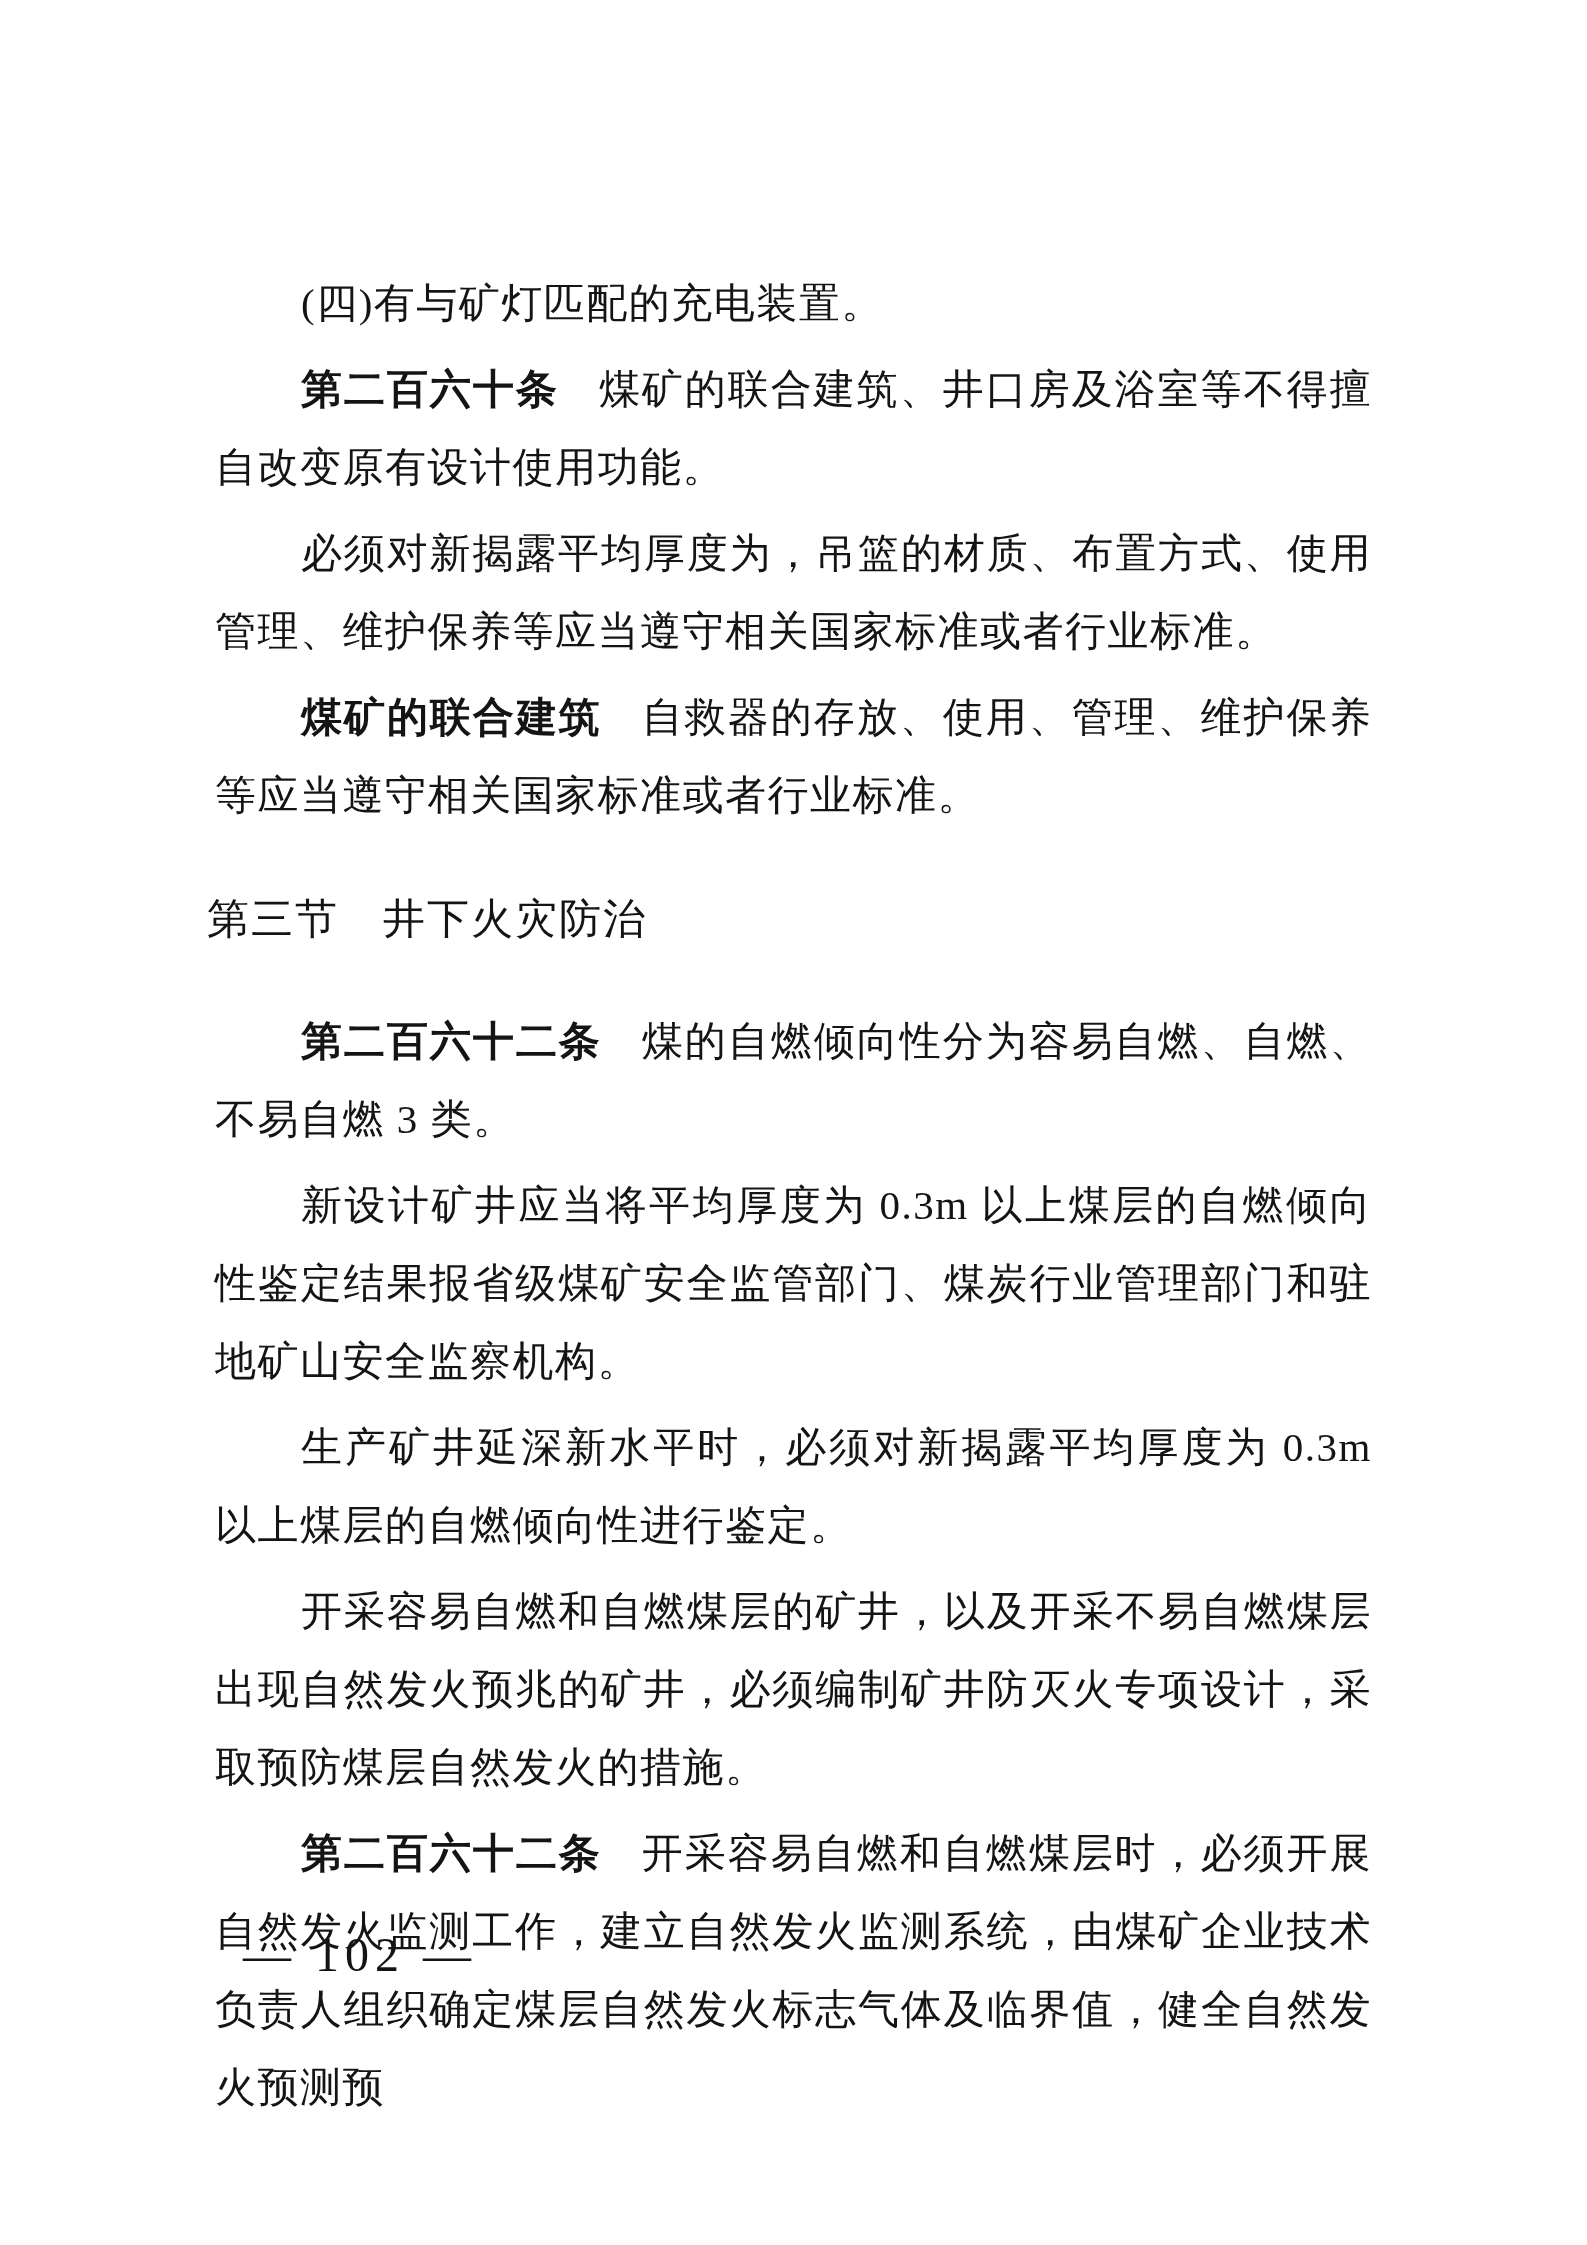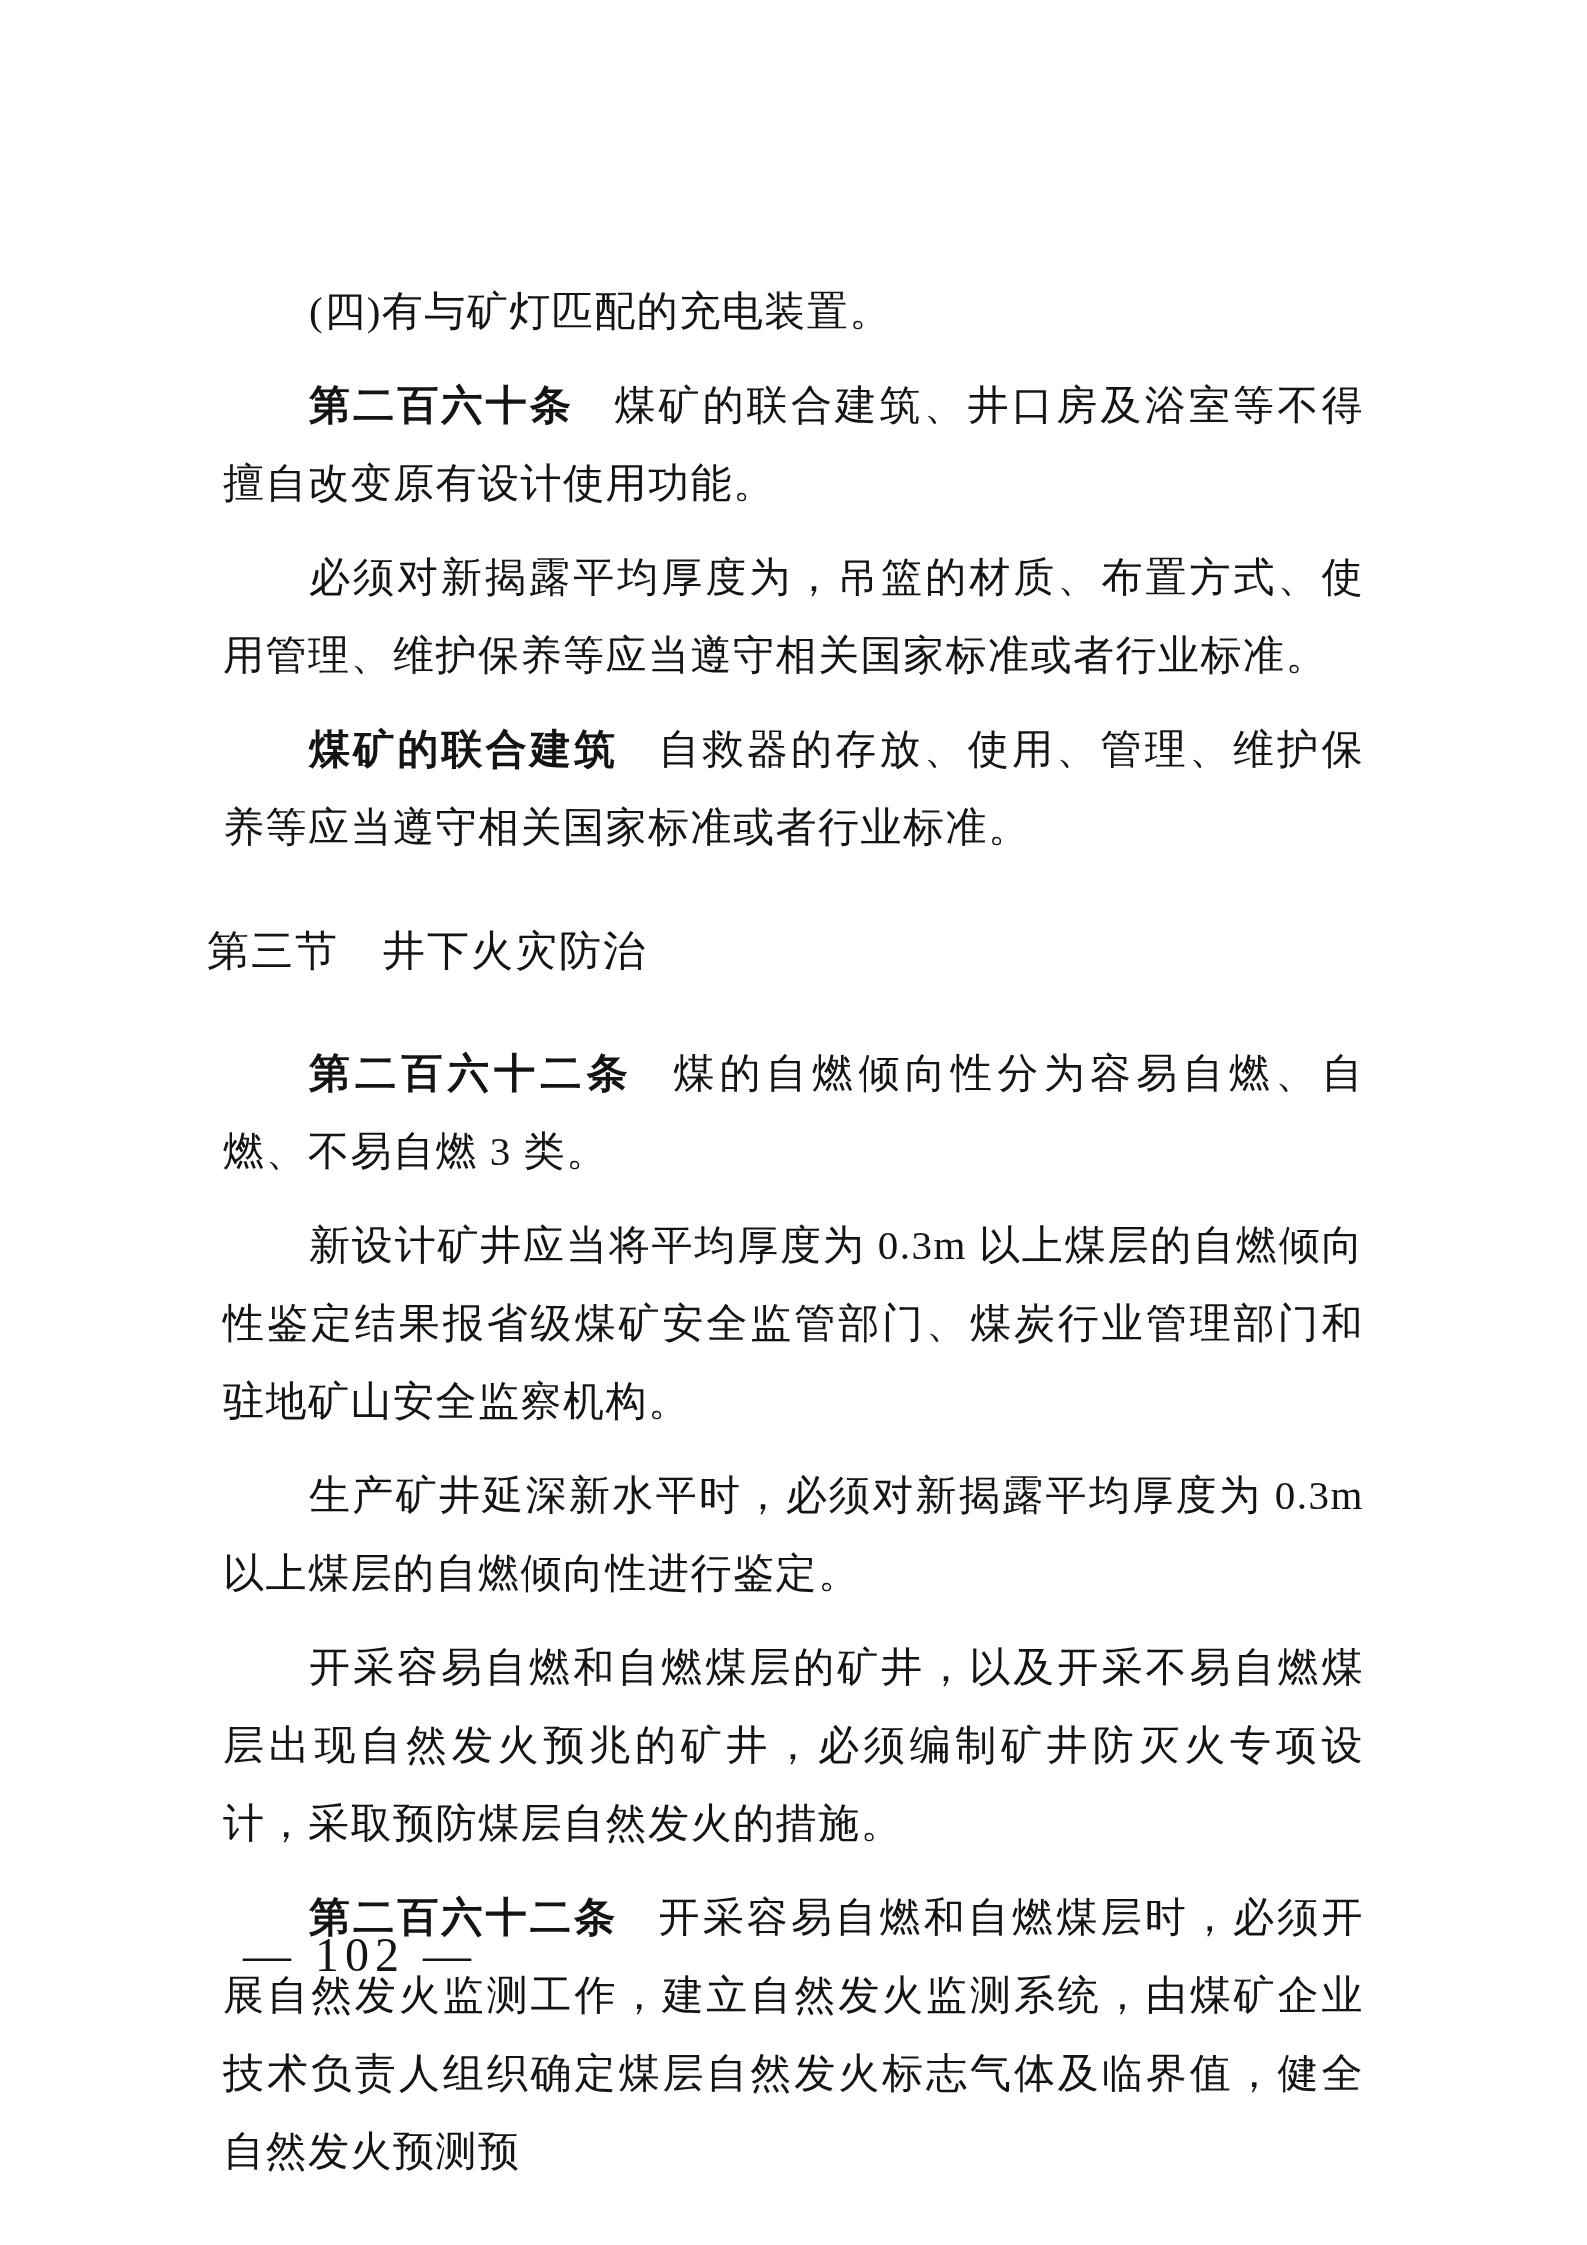--- a/index.html
+++ b/index.html
@@ -16,21 +16,21 @@
     font-family: "Liberation Serif", "DejaVu Serif", serif;
     color: #141414;
   }
   .content {
     position: absolute;
     left: 207px;
     top: 256px;
     width: 1173px;
   }
   p.para {
-    margin: 16px;
+    margin: 8px;
     font-size: 41px;
     line-height: 78px;
     letter-spacing: 1.5px;
     text-align: justify;
     text-indent: 86px;
   }
   .article-label {
     font-family: "Liberation Sans", "DejaVu Sans", sans-serif;
     font-weight: 700;
   }

